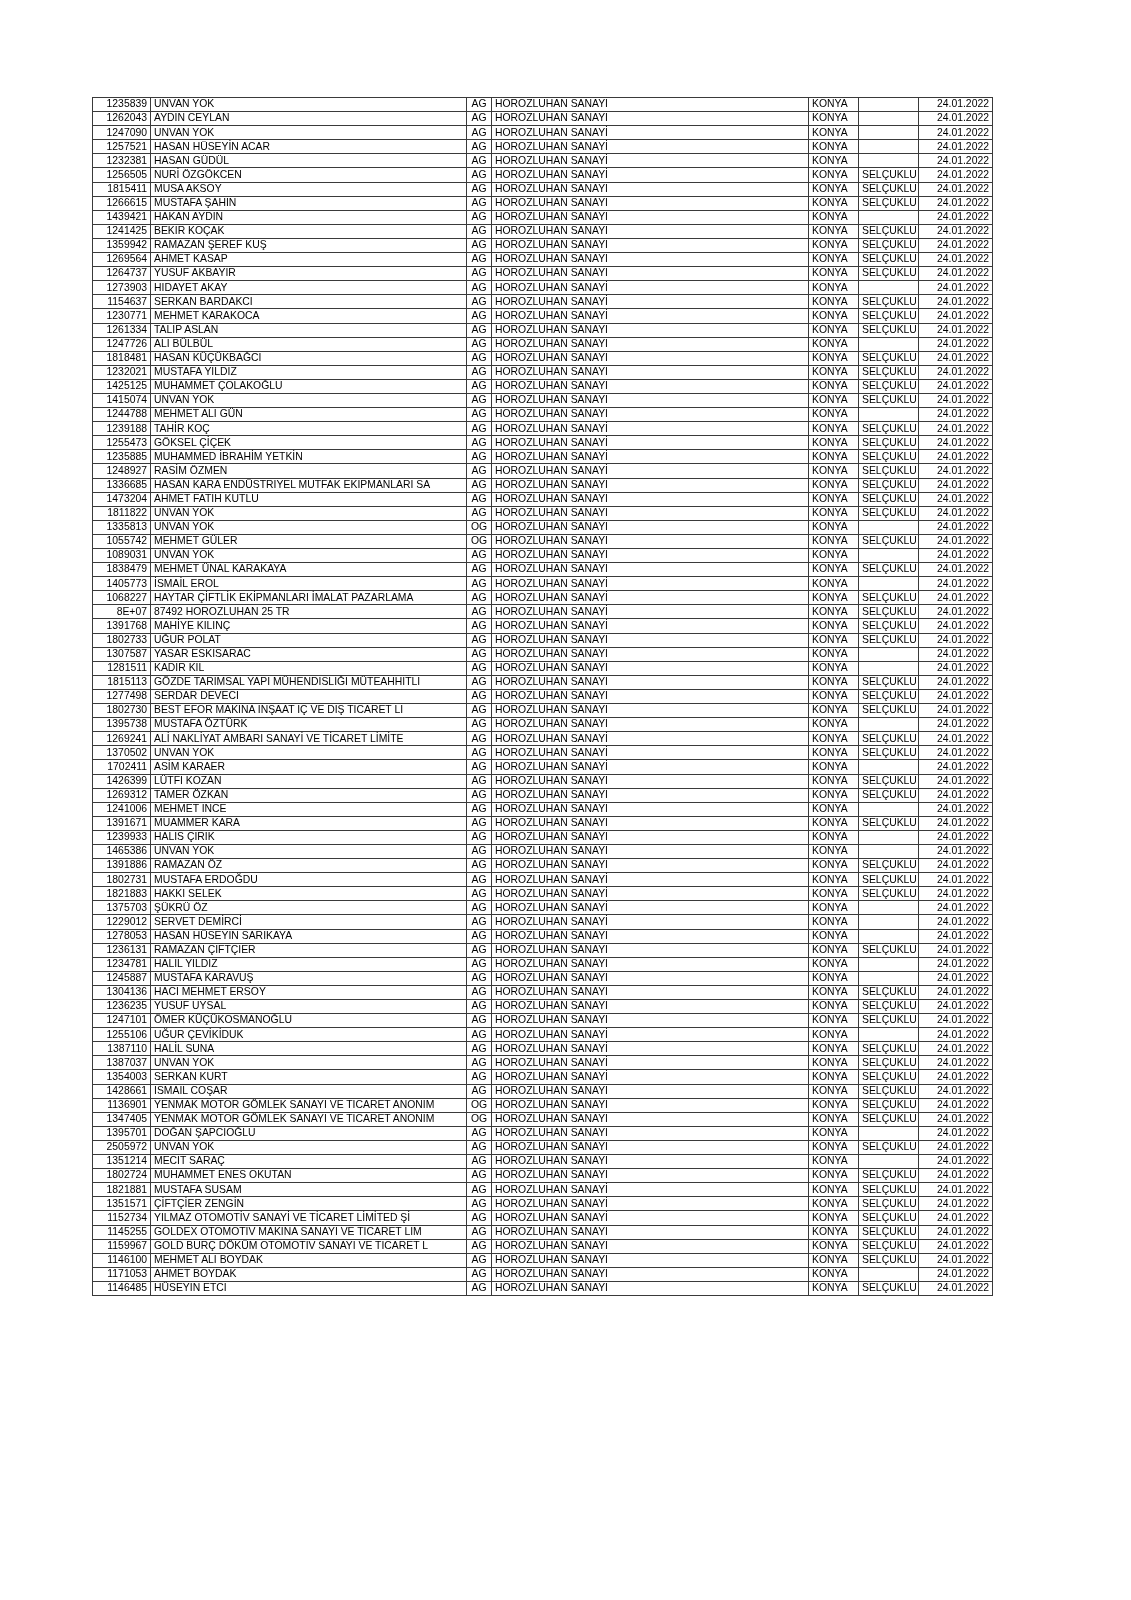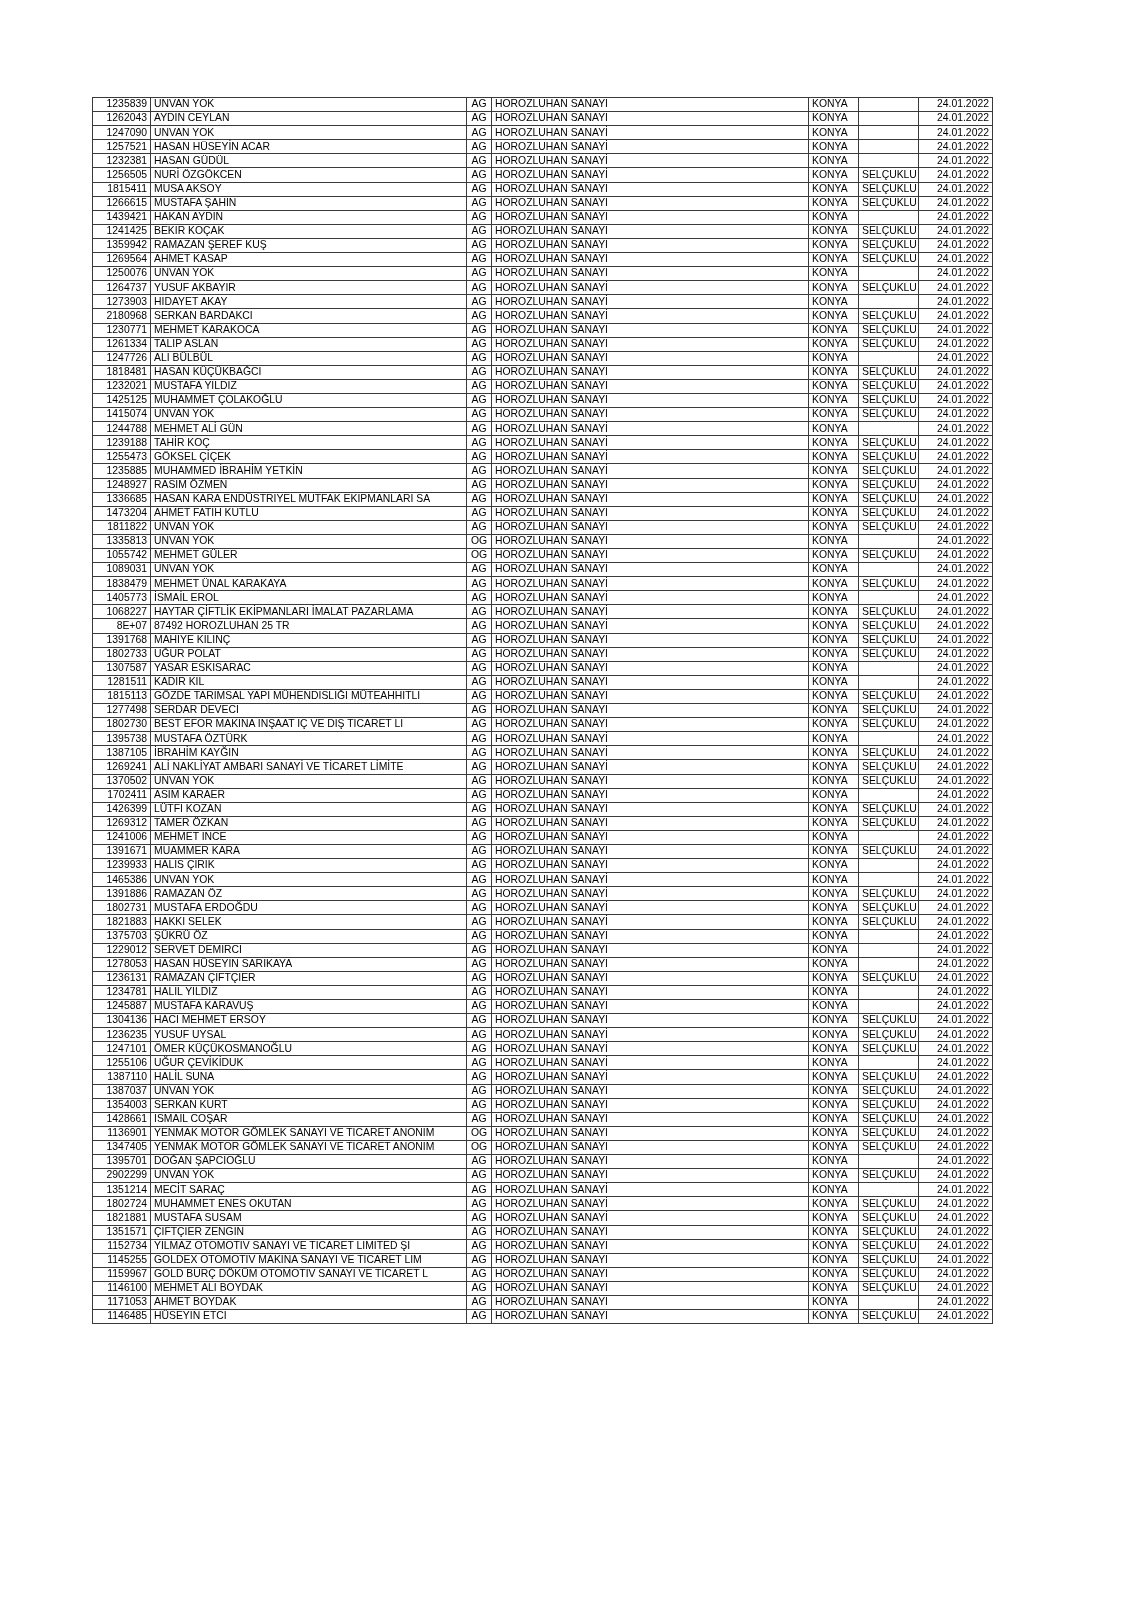--- a/index.html
+++ b/index.html
@@ -172,48 +172,39 @@
         <tr>
           <td class="id">1269564</td>
           <td class="name">AHMET KASAP</td>
           <td class="type">AG</td>
           <td class="region">HOROZLUHAN SANAYİ</td>
           <td class="city">KONYA</td>
           <td class="dist">SELÇUKLU</td>
           <td class="date">24.01.2022</td>
         </tr>
         <tr>
-          <td class="id">1250076</td>
-          <td class="name">UNVAN YOK</td>
-          <td class="type">AG</td>
-          <td class="region">HOROZLUHAN SANAYİ</td>
-          <td class="city">KONYA</td>
-          <td class="dist"></td>
-          <td class="date">24.01.2022</td>
-        </tr>
-        <tr>
           <td class="id">1264737</td>
           <td class="name">YUSUF AKBAYIR</td>
           <td class="type">AG</td>
           <td class="region">HOROZLUHAN SANAYİ</td>
           <td class="city">KONYA</td>
           <td class="dist">SELÇUKLU</td>
           <td class="date">24.01.2022</td>
         </tr>
         <tr>
           <td class="id">1273903</td>
           <td class="name">HIDAYET AKAY</td>
           <td class="type">AG</td>
           <td class="region">HOROZLUHAN SANAYİ</td>
           <td class="city">KONYA</td>
           <td class="dist"></td>
           <td class="date">24.01.2022</td>
         </tr>
         <tr>
-          <td class="id">2180968</td>
+          <td class="id">1154637</td>
           <td class="name">SERKAN BARDAKCI</td>
           <td class="type">AG</td>
           <td class="region">HOROZLUHAN SANAYİ</td>
           <td class="city">KONYA</td>
           <td class="dist">SELÇUKLU</td>
           <td class="date">24.01.2022</td>
         </tr>
         <tr>
           <td class="id">1230771</td>
           <td class="name">MEHMET KARAKOCA</td>
@@ -478,29 +469,20 @@
         <tr>
           <td class="id">1395738</td>
           <td class="name">MUSTAFA ÖZTÜRK</td>
           <td class="type">AG</td>
           <td class="region">HOROZLUHAN SANAYİ</td>
           <td class="city">KONYA</td>
           <td class="dist"></td>
           <td class="date">24.01.2022</td>
         </tr>
         <tr>
-          <td class="id">1387105</td>
-          <td class="name">İBRAHİM KAYĞIN</td>
-          <td class="type">AG</td>
-          <td class="region">HOROZLUHAN SANAYİ</td>
-          <td class="city">KONYA</td>
-          <td class="dist">SELÇUKLU</td>
-          <td class="date">24.01.2022</td>
-        </tr>
-        <tr>
           <td class="id">1269241</td>
           <td class="name">ALİ NAKLİYAT AMBARI SANAYİ VE TİCARET LİMİTE</td>
           <td class="type">AG</td>
           <td class="region">HOROZLUHAN SANAYİ</td>
           <td class="city">KONYA</td>
           <td class="dist">SELÇUKLU</td>
           <td class="date">24.01.2022</td>
         </tr>
         <tr>
           <td class="id">1370502</td>
@@ -748,21 +730,21 @@
         <tr>
           <td class="id">1395701</td>
           <td class="name">DOĞAN ŞAPCIOĞLU</td>
           <td class="type">AG</td>
           <td class="region">HOROZLUHAN SANAYİ</td>
           <td class="city">KONYA</td>
           <td class="dist"></td>
           <td class="date">24.01.2022</td>
         </tr>
         <tr>
-          <td class="id">2902299</td>
+          <td class="id">2505972</td>
           <td class="name">UNVAN YOK</td>
           <td class="type">AG</td>
           <td class="region">HOROZLUHAN SANAYİ</td>
           <td class="city">KONYA</td>
           <td class="dist">SELÇUKLU</td>
           <td class="date">24.01.2022</td>
         </tr>
         <tr>
           <td class="id">1351214</td>
           <td class="name">MECİT SARAÇ</td>

